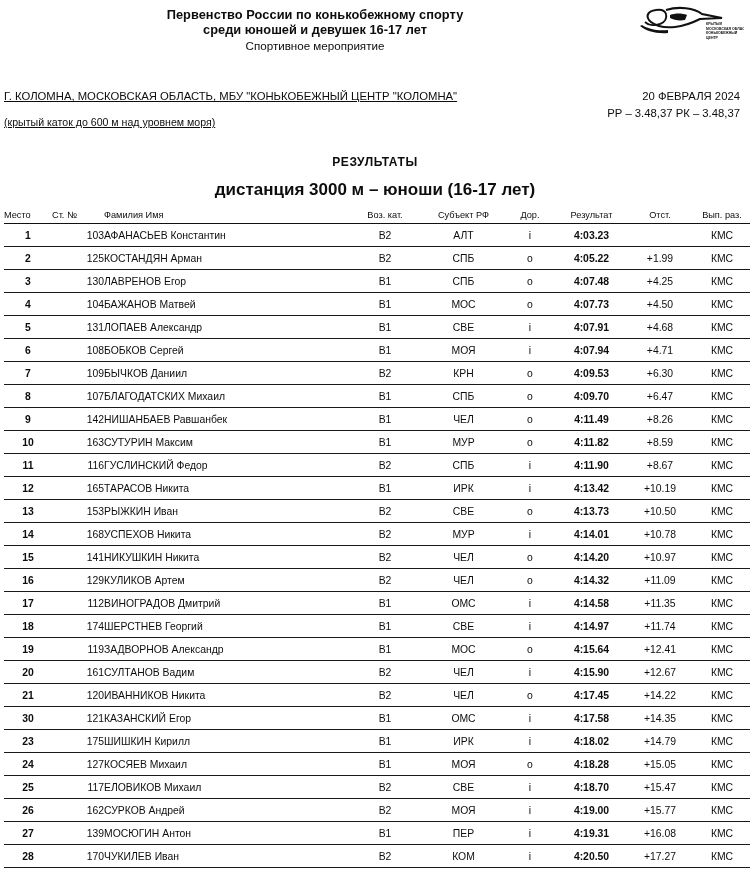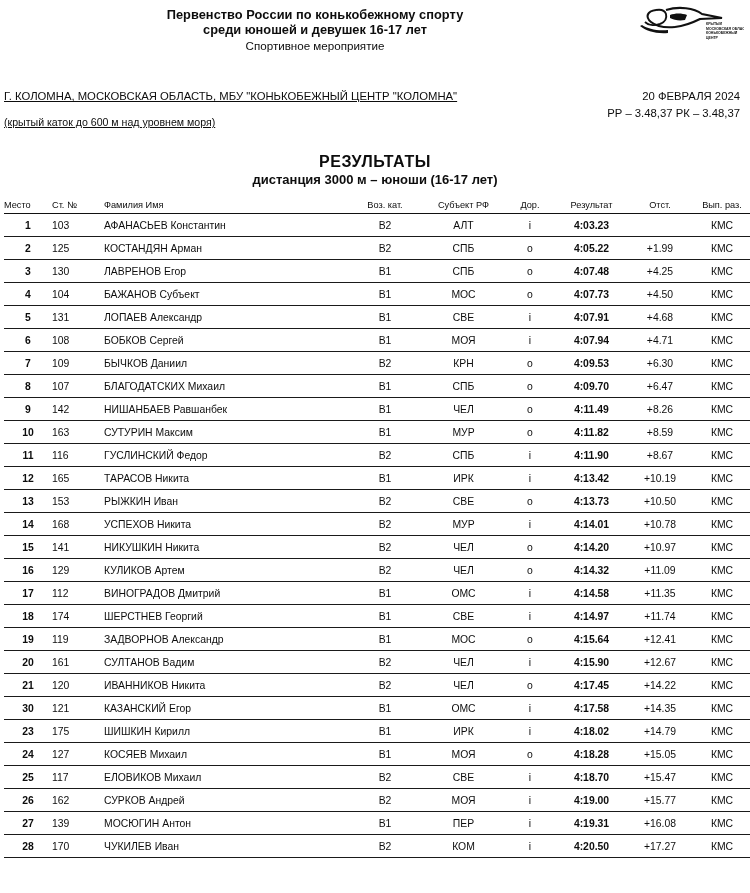--- a/index.html
+++ b/index.html
@@ -105,30 +105,30 @@
     margin-top: 2px;
     white-space: nowrap;
   }
 
   
   .results-title-wrap {
     text-align: center;
     margin-top: 23px;
   }
   .results-title {
-    font-size: 16px;
+    font-size: 12px;
     font-weight: bold;
     letter-spacing: 0.6px;
     line-height: 18px;
   }
   .results-subtitle {
-    font-size: 13px;
+    font-size: 17px;
     font-weight: bold;
     line-height: 17px;
-    margin-top: 0;
+    margin-top: 10px;
   }
 
   
   .results-table {
     width: 742px;
     margin: 12px 4px 0 4px;
     border-collapse: collapse;
     table-layout: fixed;
   }
   .results-table th {
@@ -168,21 +168,21 @@
   .th-result { text-align: center; }
   .th-gap    { text-align: center; }
   .th-rank   { text-align: center; }
 
   .td-place {
     text-align: center;
     font-weight: bold;
     font-size: 11px;
     padding-left: 2px;
   }
-  .td-bib    { text-align: left; font-size: 10.2px; }
+  .td-bib    { text-align: right; font-size: 10.2px; }
   .td-name   { text-align: left; padding-left: 12px; font-size: 10.6px; }
   .td-agecat { text-align: center; font-size: 10.2px; }
   .td-region { text-align: center; font-size: 10.4px; }
   .td-lane   { text-align: center; font-size: 10.2px; }
   .td-result { text-align: center; font-weight: bold; font-size: 10.6px; }
   .td-gap    { text-align: center; font-size: 10.2px; }
   .td-rank   { text-align: center; font-size: 10px; }
 
   .surname { text-transform: uppercase; }
 </style>
@@ -288,21 +288,21 @@
         <td class="td-agecat">В1</td>
         <td class="td-region">СПБ</td>
         <td class="td-lane">o</td>
         <td class="td-result">4:07.48</td>
         <td class="td-gap">+4.25</td>
         <td class="td-rank">КМС</td>
       </tr>
       <tr>
         <td class="td-place">4</td>
         <td class="td-bib">104</td>
-        <td class="td-name"><span class="surname">БАЖАНОВ</span> <span>Субъект</span></td>
+        <td class="td-name"><span class="surname">БАЖАНОВ</span> <span>Матвей</span></td>
         <td class="td-agecat">В1</td>
         <td class="td-region">МОС</td>
         <td class="td-lane">o</td>
         <td class="td-result">4:07.73</td>
         <td class="td-gap">+4.50</td>
         <td class="td-rank">КМС</td>
       </tr>
       <tr>
         <td class="td-place">5</td>
         <td class="td-bib">131</td>

